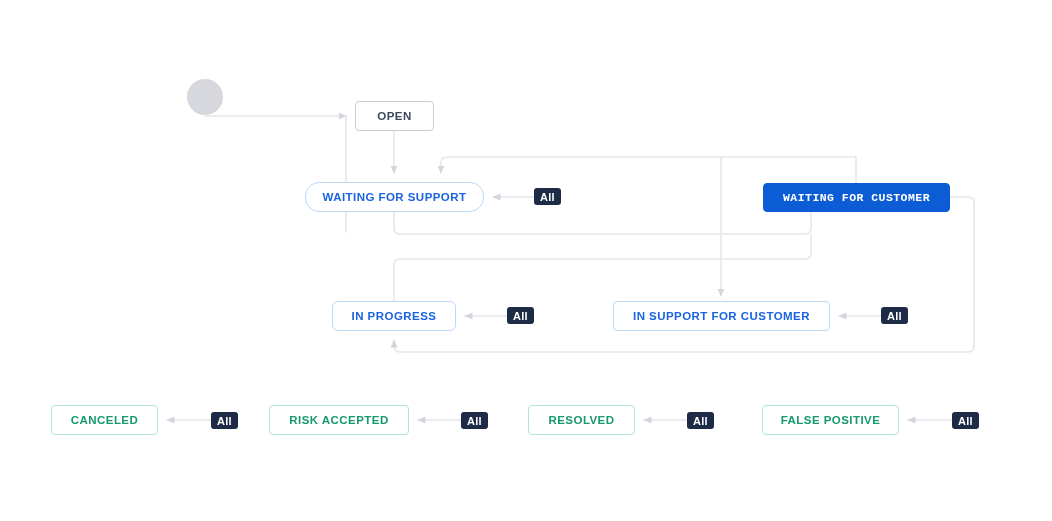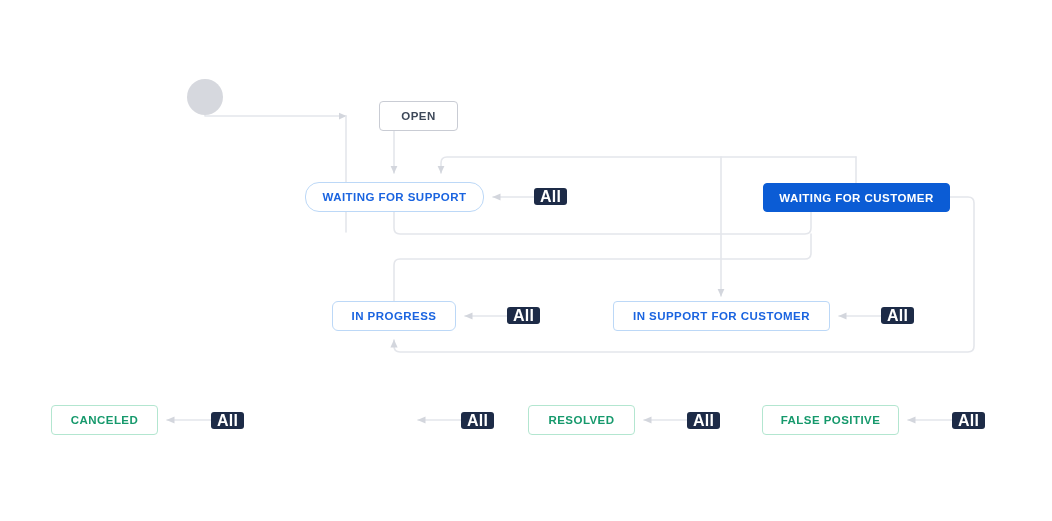--- a/index.html
+++ b/index.html
@@ -37,30 +37,30 @@
     font-weight: bold;
     letter-spacing: 0.45px;
     white-space: nowrap;
     text-align: center;
     background: #ffffff;
     z-index: 3;
   }
   .node-initial {
     border: 1px solid #c9ccd4;
     color: #3d4859;
-    margin-left: 24px;
   }
   .node-default {
     border: 1px solid #bcd8f7;
     color: #1a64e0;
   }
   .node-selected {
     border: 1px solid #0b5cd5;
     background: #0b5cd5;
     color: #ffffff;
+    font-family: Liberation Mono, monospace;
   }
   .node-done {
     border: 1px solid #b3e6d0;
     color: #16996c;
   }
   .start-circle {
     position: absolute;
     width: 36px;
     height: 36px;
     border-radius: 50%;
@@ -70,21 +70,21 @@
   .badge {
     position: absolute;
     box-sizing: border-box;
     height: 17px;
     padding: 0 6px;
     display: flex;
     align-items: center;
     justify-content: center;
     background: #1d2b47;
     color: #ffffff;
-    font-size: 16px;
+    font-size: 11px;
     font-weight: bold;
     letter-spacing: 0.3px;
     border-radius: 3px;
     z-index: 4;
   }
 </style>
 </head>
 <body>
 
 <div id="canvas">
@@ -157,20 +157,23 @@
   </div>
 
   <div class="node node-default" style="left:613px; top:301px; width:217px; height:30px;">
     <span>IN SUPPORT FOR CUSTOMER</span>
   </div>
 
   <div class="node node-done" style="left:51px; top:405px; width:107px; height:30px;justify-content:center;">
     <span>CANCELED</span>
   </div>
 
+  <div class="node node-done" style="left:269px; top:405px; width:140px; height:30px;">
+    <span>RISK ACCEPTED</span>
+  </div>
 
   <div class="node node-done" style="left:762px; top:405px; width:137px; height:30px;">
     <span>FALSE POSITIVE</span>
   </div>
 
   <div class="node node-done" style="left:528px; top:405px; width:107px; height:30px;">
     <span>RESOLVED</span>
   </div>
 
   <div class="badge" style="left:534px; top:188px;">

